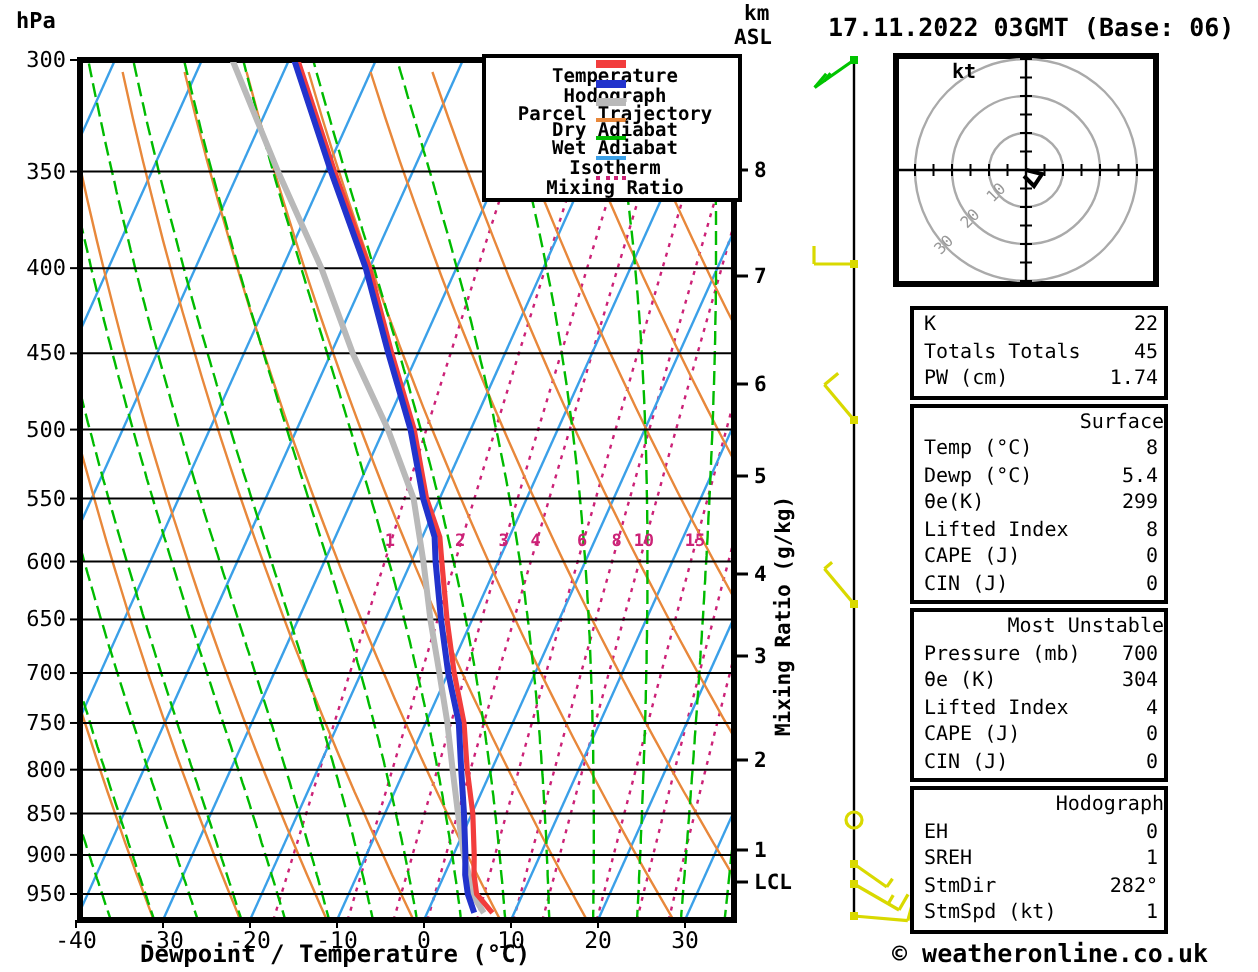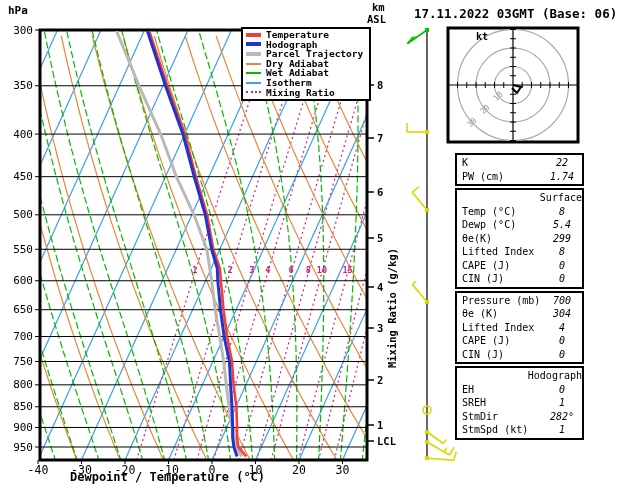--- a/index.html
+++ b/index.html
@@ -13,27 +13,27 @@
   .asl{left:367px;top:13px;font-size:10.5px;font-weight:bold;}
   .xlabel{left:70px;top:470px;width:270px;font-size:12px;font-weight:bold;}
   .mrlabel{left:392px;top:308px;transform:translate(-50%,-50%) rotate(-90deg);
            font-size:10.5px;font-weight:bold;}
   .ktlabel{left:452px;top:31px;font-size:10px;font-weight:bold;padding-left:24px;}
   .footer{left:446px;top:469px;font-size:12.5px;font-weight:bold;}
   svg.plot{position:absolute;left:0;top:0;}
   .legend{position:absolute;left:241px;top:27px;width:123px;border:2px solid #000;
           background:#fff;padding:1px 0 2px 3px;}
   .legend-row{height:9.6px;line-height:9.6px;font-size:9.5px;font-weight:bold;
-              display:flex;align-items:center;}
+              display:flex;align-items:center;flex-direction:column;}
   .legend-row .sw{display:inline-block;width:15px;margin-right:5px;flex:none;}
   .panels{position:absolute;left:455px;top:153px;width:129px;}
   .pbox{border:2px solid #000;margin-bottom:2px;background:#fff;padding:1px 0;}
   .trow{display:flex;line-height:13.5px;font-size:10px;padding:0 3px 0 5px;}
   .trow .tlabel{flex:1;}
-  .trow .tval{width:34px;flex:none;text-align:center;font-style:italic;}
+  .trow .tval{width:34px;flex:none;text-align:right;}
   .thead{text-align:right;line-height:13.5px;font-size:10px;}
 </style>
 </head>
 <body>
 
 <div class="screen">
 
   <div class="abs datetime">17.11.2022 03GMT (Base: 06)</div>
   <div class="abs hpa">hPa</div>
   <div class="abs km">km</div>
@@ -338,20 +338,24 @@
   <div class="abs mrlabel">Mixing Ratio (g/kg)</div>
   <div class="abs ktlabel">kt</div>
 
   <div class="panels" id="panels">
       <div class="pbox">
         <div class="trow">
           <span class="tlabel">K</span>
           <span class="tval">22</span>
         </div>
         <div class="trow">
+          <span class="tlabel">Totals Totals</span>
+          <span class="tval">45</span>
+        </div>
+        <div class="trow">
           <span class="tlabel">PW (cm)</span>
           <span class="tval">1.74</span>
         </div>
       </div>
       <div class="pbox">
         <div class="thead">Surface</div>
         <div class="trow">
           <span class="tlabel">Temp (°C)</span>
           <span class="tval">8</span>
         </div>
@@ -370,20 +374,21 @@
         <div class="trow">
           <span class="tlabel">CAPE (J)</span>
           <span class="tval">0</span>
         </div>
         <div class="trow">
           <span class="tlabel">CIN (J)</span>
           <span class="tval">0</span>
         </div>
       </div>
       <div class="pbox">
+        <div class="thead">Most Unstable</div>
         <div class="trow">
           <span class="tlabel">Pressure (mb)</span>
           <span class="tval">700</span>
         </div>
         <div class="trow">
           <span class="tlabel">θe (K)</span>
           <span class="tval">304</span>
         </div>
         <div class="trow">
           <span class="tlabel">Lifted Index</span>
@@ -412,13 +417,14 @@
           <span class="tlabel">StmDir</span>
           <span class="tval">282°</span>
         </div>
         <div class="trow">
           <span class="tlabel">StmSpd (kt)</span>
           <span class="tval">1</span>
         </div>
       </div>
     </div>
 
+  <div class="abs footer">© weatheronline.co.uk</div>
 </div>
 
 </body></html>

